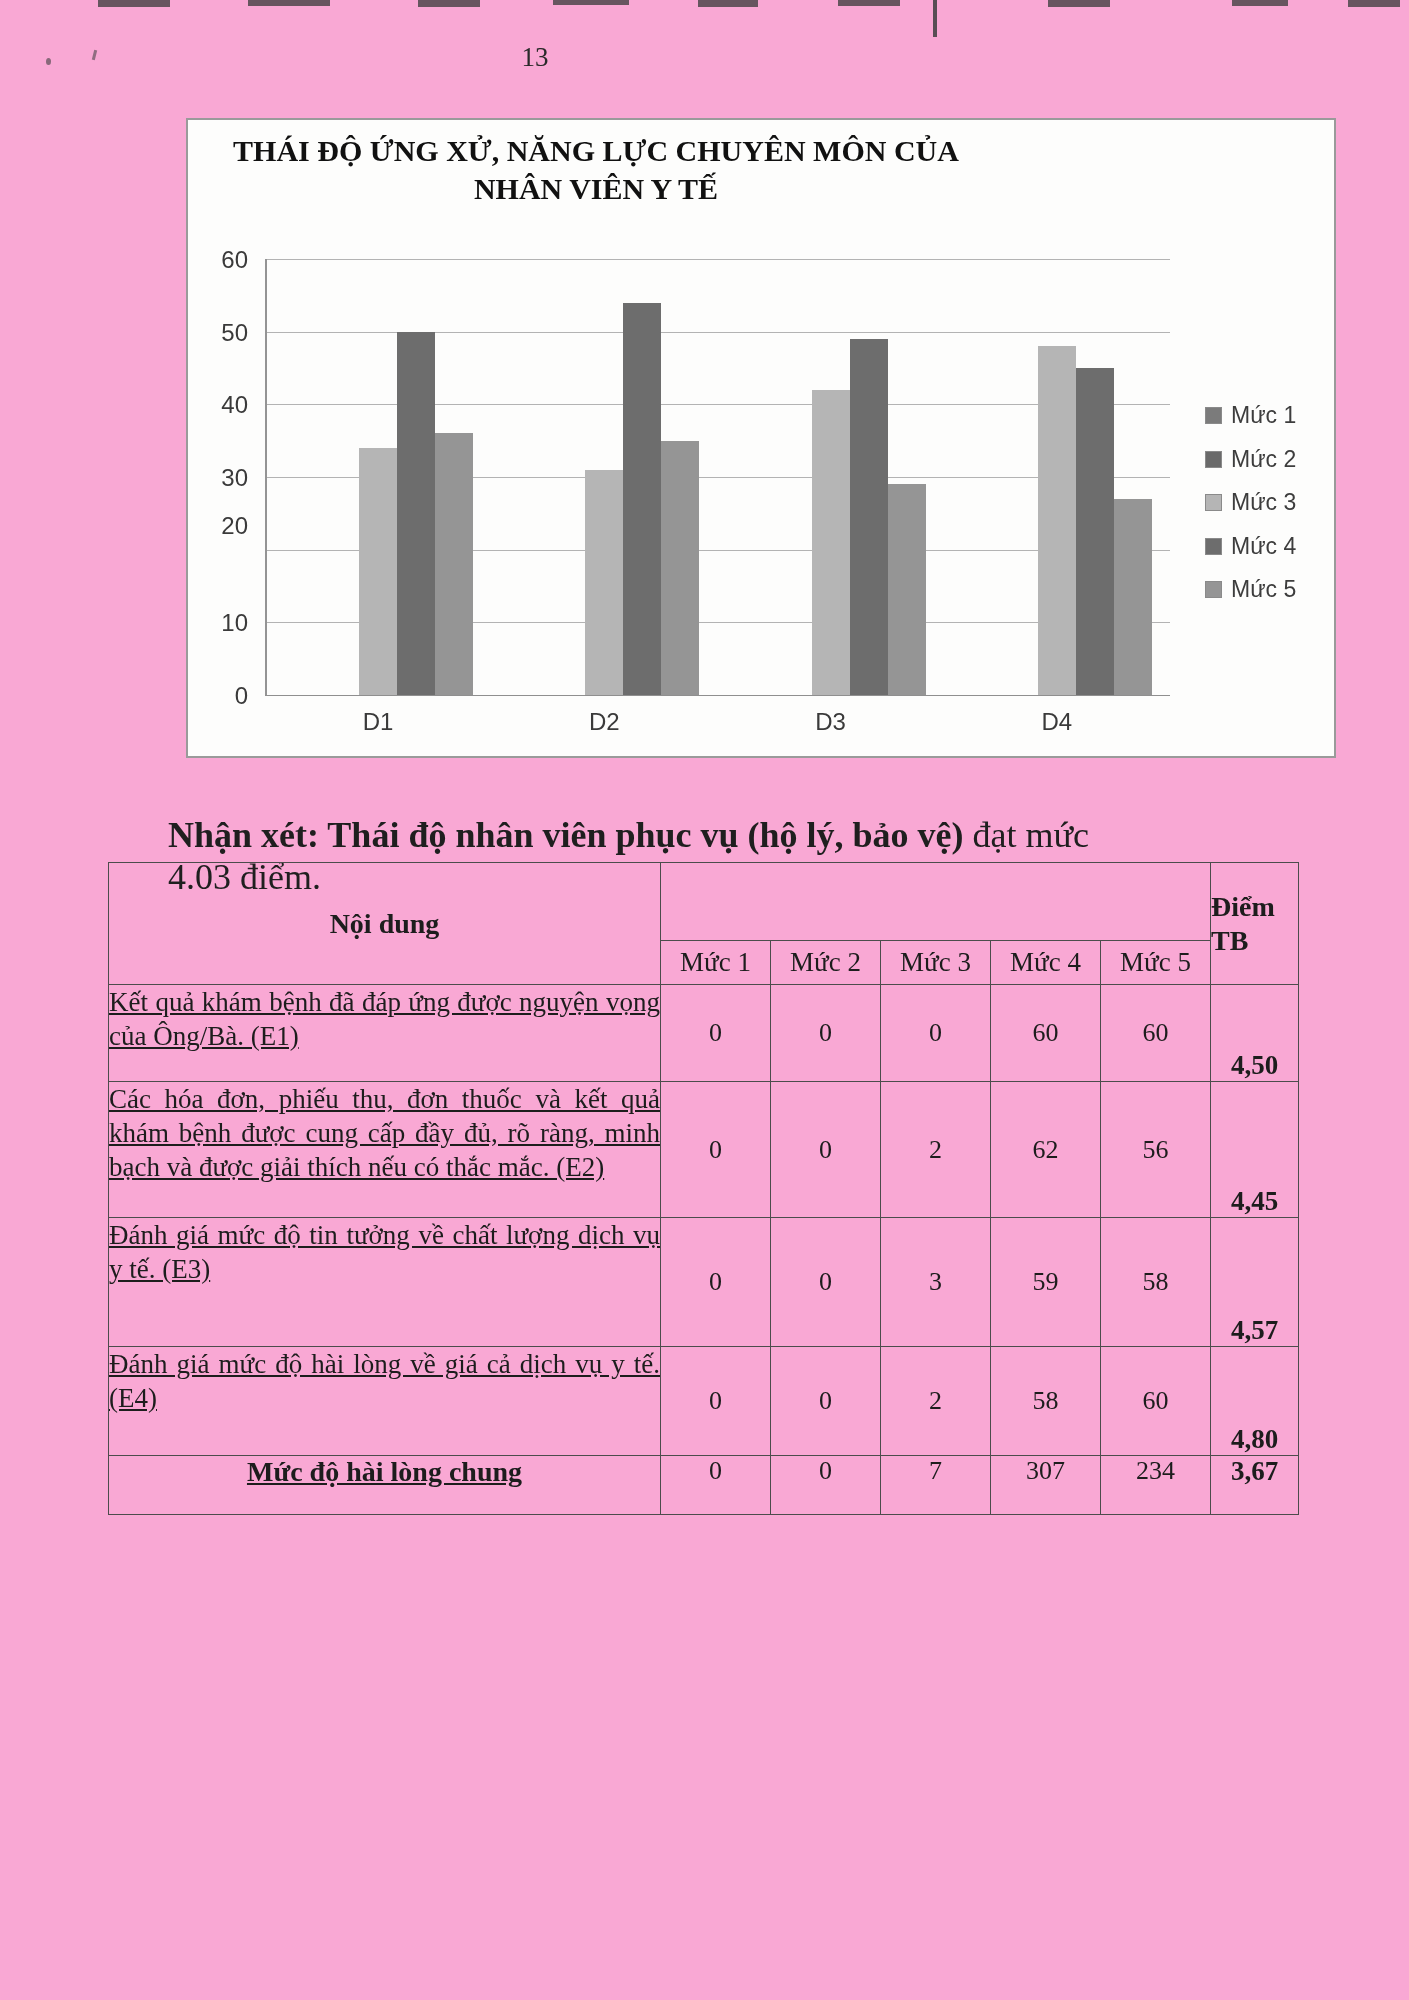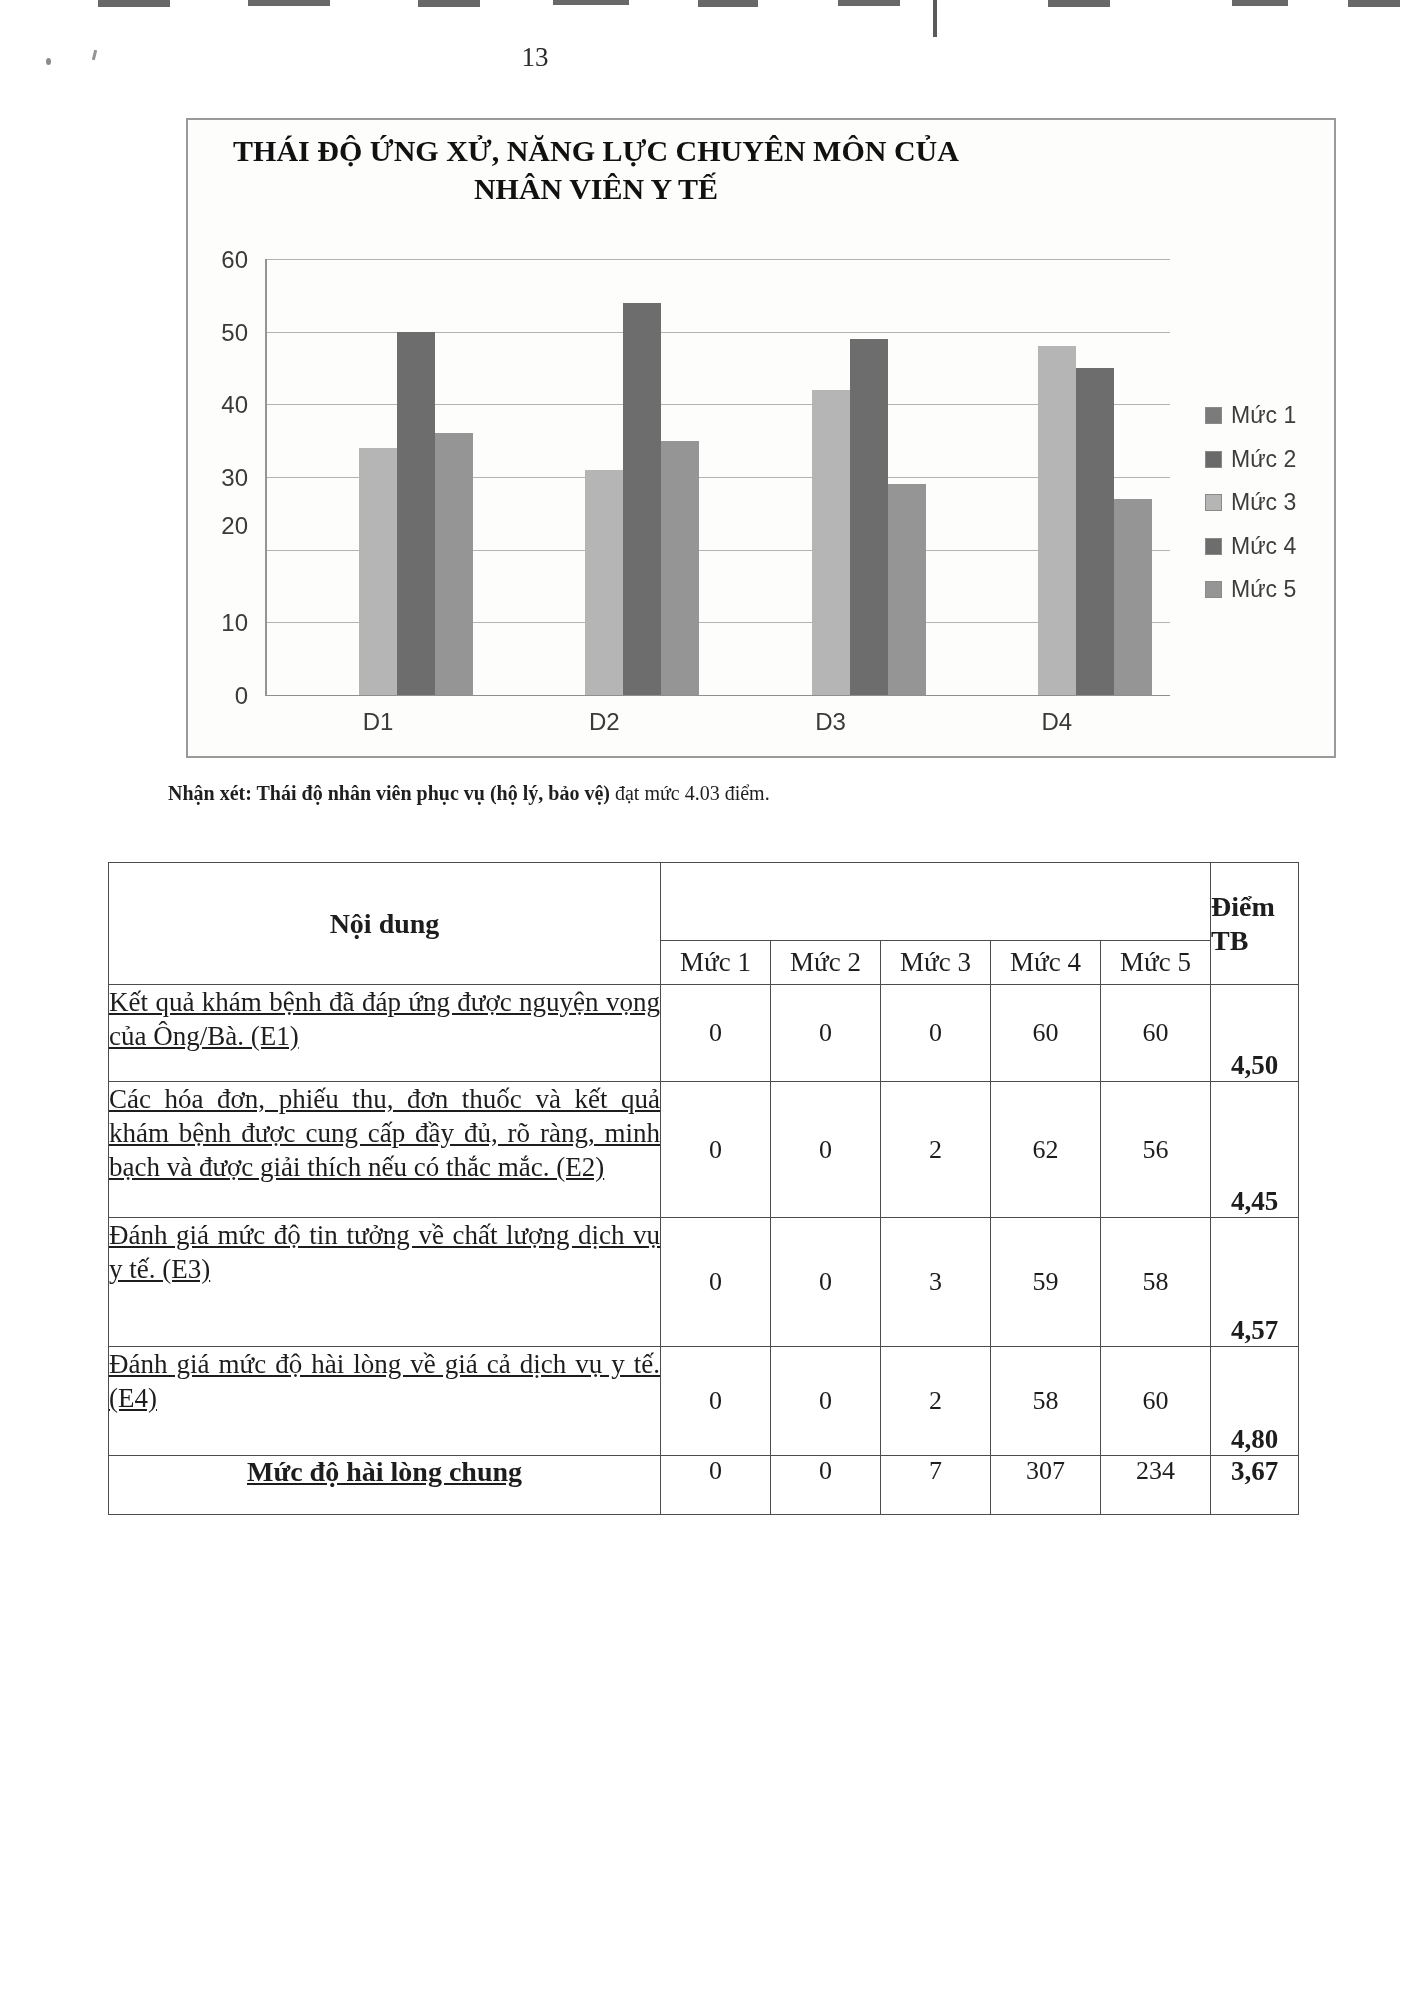--- a/index.html
+++ b/index.html
@@ -1,16 +1,16 @@
 <!DOCTYPE html>
 <html><head>
 <meta charset="utf-8">
 <style>
   html,body{margin:0;padding:0;background:#e8e8e8;}
-  #page{position:relative;width:1409px;height:2000px;background:#ffffff;overflow:hidden;
+  #page{position:relative;width:1409px;height:2000px;background:#f9a8d4;overflow:hidden;
         font-family:"Liberation Serif","DejaVu Serif",serif;color:#1f1f1f;}
   .abs{position:absolute;}
   
   .artifact{position:absolute;background:#3d3d3d;opacity:.78;}
   
   #page-number{left:495px;top:42px;width:80px;text-align:center;font-size:27px;color:#2a2a2a;}
   
   #chart-frame{left:186px;top:118px;width:1146px;height:636px;border:2px solid #9a9a9a;background:#fdfdfc;}
   #chart-title{left:216px;top:132px;width:760px;text-align:center;font-weight:bold;
                font-size:30px;line-height:38px;color:#111;}
@@ -19,21 +19,21 @@
   .x-axis-line{position:absolute;left:265px;top:695px;width:905px;height:0;border-top:1px solid #8f8f8f;}
   .ytick{position:absolute;left:198px;width:50px;text-align:right;font-family:"Liberation Sans",sans-serif;
          font-size:24px;color:#3a3a3a;}
   .xtick{position:absolute;width:90px;text-align:center;top:708px;font-family:"Liberation Sans",sans-serif;
          font-size:24px;color:#3a3a3a;}
   .bar{position:absolute;}
   .legend-item{position:absolute;left:1205px;display:flex;align-items:center;gap:9px;
                font-family:"Liberation Sans",sans-serif;font-size:23px;color:#3d3d3d;}
   .legend-swatch{width:17px;height:17px;border:1px solid #8a8a8a;box-sizing:border-box;}
   
-  #remark{left:168px;top:782px;width:960px;font-size:20px;}
+  #remark{left:168px;top:814px;width:960px;font-size:36px;}
   #remark b{font-weight:bold;}
   #section-heading{left:110px;top:820px;width:900px;font-size:28px;font-weight:bold;display:flex;gap:20px;}
   
   #result-table{position:absolute;left:108px;top:862px;width:1190px;border-collapse:collapse;
                 table-layout:fixed;font-size:27px;color:#1d1d1d;}
   #result-table th,#result-table td{border:1px solid #4c4c4c;padding:0;overflow:hidden;}
   th.noidung{font-weight:bold;font-size:28px;text-align:center;vertical-align:middle;}
   th.empty-head{border-bottom:1px solid #4c4c4c;}
   th.diemtb{font-weight:bold;font-size:28px;text-align:left;vertical-align:middle;line-height:34px;}
   th.muc-head{font-weight:normal;font-size:27px;text-align:center;vertical-align:middle;}

